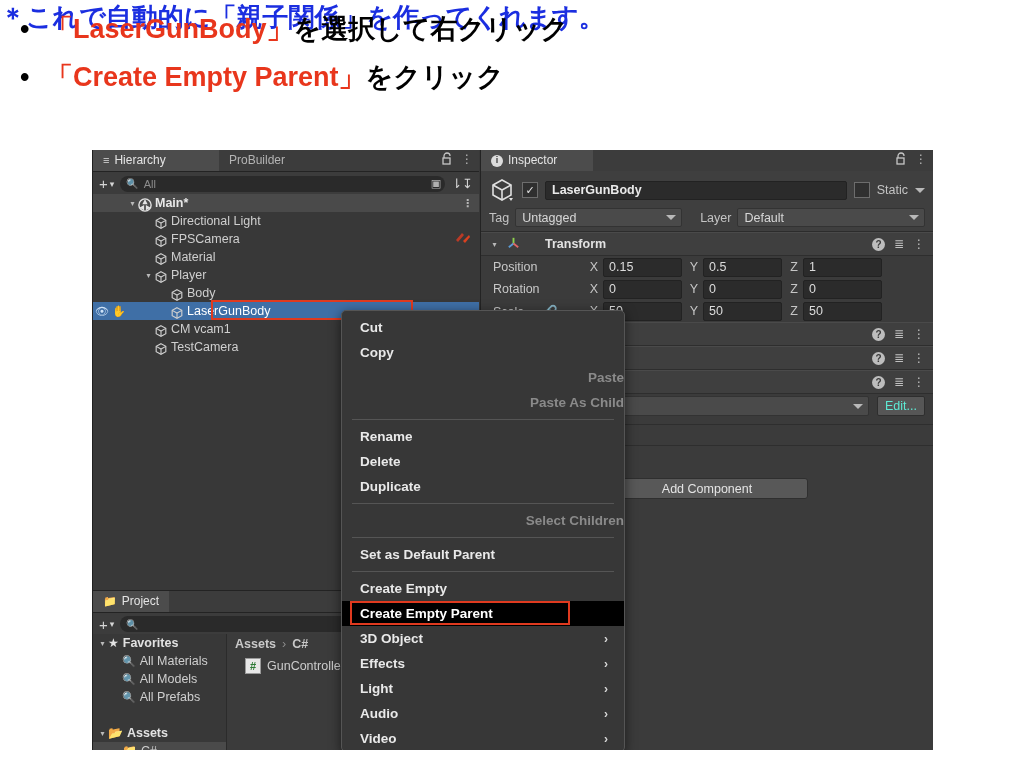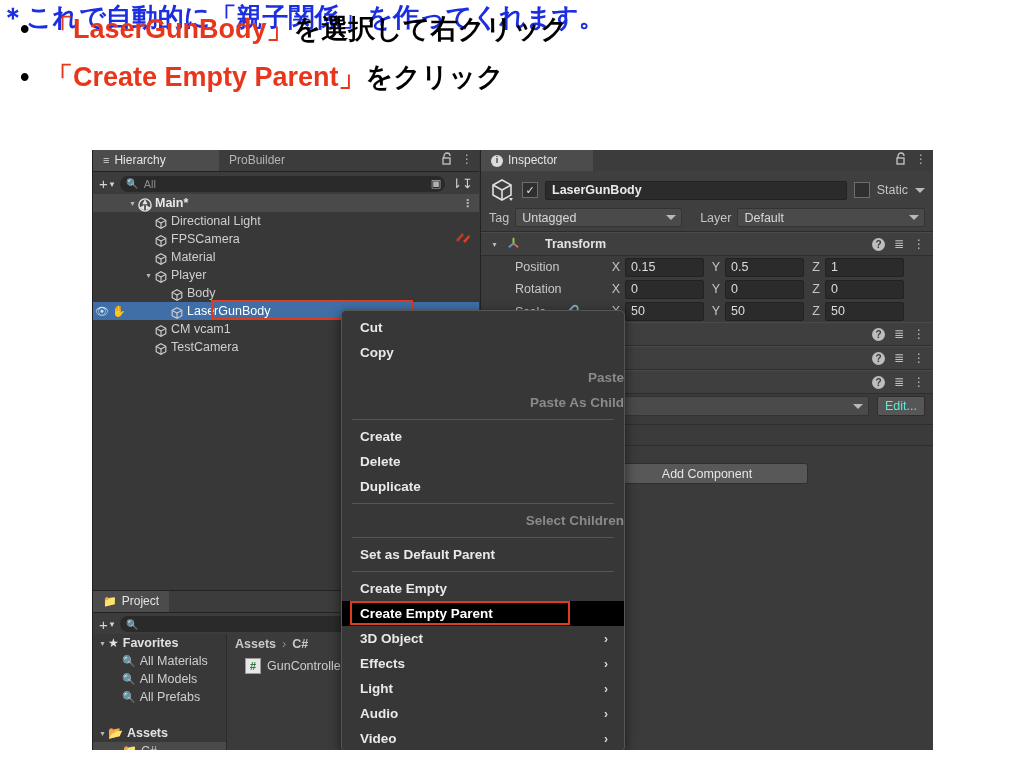--- a/index.html
+++ b/index.html
@@ -83,29 +83,29 @@
   .chk.empty{background:#303030;}
   .namefield{flex:1;height:17px;background:#2b2b2b;border:1px solid #222;border-radius:2px;display:flex;align-items:center;padding-left:6px;color:#eaeaea;font-weight:bold;font-size:12.5px;}
   .static-lbl{color:#c4c4c4;font-size:12.5px;}
   .tri-down{width:0;height:0;border-left:5px solid transparent;border-right:5px solid transparent;border-top:5px solid #b9b9b9;}
   .hrow2{display:flex;align-items:center;gap:6px;padding:5px 8px 0 8px;font-size:12.5px;color:#c4c4c4;}
   .dropdown{height:17px;background:#4a4a4a;border:1px solid #333;border-radius:2px;display:flex;align-items:center;justify-content:space-between;padding:0 5px 0 6px;color:#d8d8d8;font-size:12.5px;}
   .comp-head{height:22px;background:#3f3f3f;display:flex;align-items:center;gap:6px;padding:0 8px;border-bottom:1px solid #2e2e2e;border-top:1px solid #4a4a4a;position:relative;}
   .comp-title{font-weight:bold;color:#e2e2e2;font-size:12.5px;}
   .comp-icons{position:absolute;right:8px;display:flex;gap:9px;align-items:center;color:#c0c0c0;font-size:12px;}
   .q-icon{width:13px;height:13px;border-radius:50%;background:#bdbdbd;color:#3b3b3b;font-size:10px;font-weight:bold;display:flex;align-items:center;justify-content:center;}
-  .vec-row{height:22px;display:flex;align-items:center;padding-left:12px;font-size:12.5px;color:#c8c8c8;justify-content:center;}
+  .vec-row{height:22px;display:flex;align-items:center;padding-left:12px;font-size:12.5px;color:#c8c8c8;}
   .vec-label{width:96px;}
   .axis{display:flex;align-items:center;gap:4px;margin-right:7px;}
   .axis .ax{width:10px;color:#c6c6c6;text-align:center;}
   .num{width:72px;height:17px;background:#2b2b2b;border:1px solid #222;border-radius:2px;color:#dcdcdc;display:flex;align-items:center;padding-left:5px;font-size:12.5px;}
   .mat-row{height:24px;display:flex;align-items:center;gap:8px;padding:0 8px;}
   .shader-dd{flex:1;height:18px;background:#4a4a4a;border:1px solid #333;border-radius:2px;display:flex;align-items:center;justify-content:space-between;padding:0 5px 0 8px;color:#d8d8d8;font-size:12.5px;}
   .edit-btn{height:18px;background:#565656;border:1px solid #2e2e2e;border-radius:2px;color:#5eead4;font-size:12.5px;display:flex;align-items:center;padding:0 7px;}
-  .addcomp{width:200px;height:19px;background:#585858;border:1px solid #2f2f2f;border-radius:3px;color:#e4e4e4;font-size:12.5px;display:flex;align-items:center;justify-content:center;margin:17px auto 0 auto;}
+  .addcomp{width:200px;height:19px;background:#585858;border:1px solid #2f2f2f;border-radius:3px;color:#e4e4e4;font-size:12.5px;display:flex;align-items:center;justify-content:center;margin:32px auto 0 auto;}
 
   
   #ctx{
     position:absolute;left:248px;top:160px;width:282px;height:440px;
     background:#373737;border:1px solid #555;border-radius:5px;
     box-shadow:0 3px 12px rgba(0,0,0,.55);overflow:hidden;z-index:40;
   }
   .mi{height:25px;display:flex;align-items:center;padding-left:18px;color:#e9e9e9;font-size:13.5px;font-weight:bold;position:relative;}
   .mi.dim{color:#8a8a8a;justify-content:flex-end;}
   .mi.hl{background:#000000;color:#ffffff;}
@@ -506,21 +506,21 @@
           <span>Copy</span>
         </div>
         <div class="mi dim">
           <span>Paste</span>
         </div>
         <div class="mi dim">
           <span>Paste As Child</span>
         </div>
         <div class="msep"></div>
         <div class="mi">
-          <span>Create</span>
+          <span>Rename</span>
         </div>
         <div class="mi">
           <span>Delete</span>
         </div>
         <div class="mi">
           <span>Duplicate</span>
         </div>
         <div class="msep"></div>
         <div class="mi dim">
           <span>Select Children</span>

